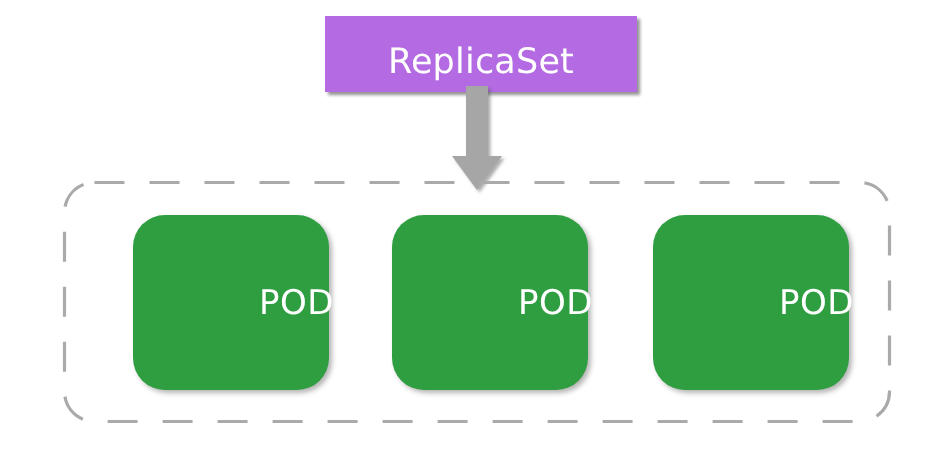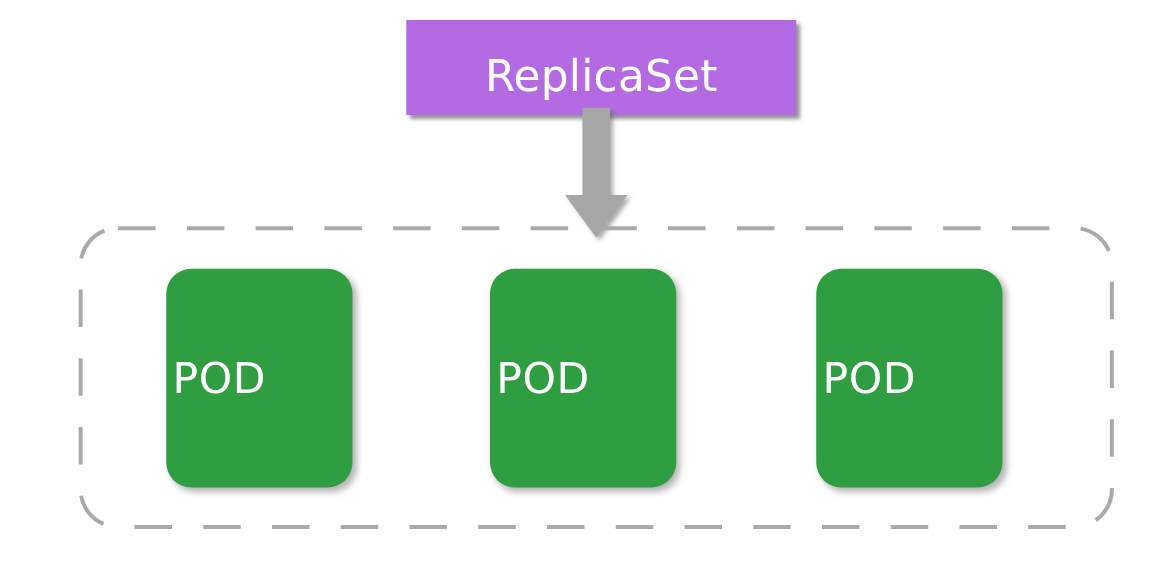--- a/index.html
+++ b/index.html
@@ -73,28 +73,28 @@
     top: 0;
     width: 100%;
     height: 100%;
     overflow: visible;
   }
 
   
   .pod {
     position: absolute;
     top: 215px;
-    width: 149px;
+    width: 196px;
     height: 175px;
     background: #2e9e40;
-    border-radius: 20px;
+    border-radius: 32px;
     box-shadow: 3px 3px 5px rgba(90, 90, 90, 0.45);
     display: flex;
     align-items: center;
-    justify-content: flex-start;
+    justify-content: flex-end;
     box-sizing: border-box;
   }
   .pod-1 { left: 133px; }
   .pod-2 { left: 392px; }
   .pod-3 { left: 653px; }
 
   .pod-label {
     color: #ffffff;
     font-size: 34px;
     font-weight: 400;

